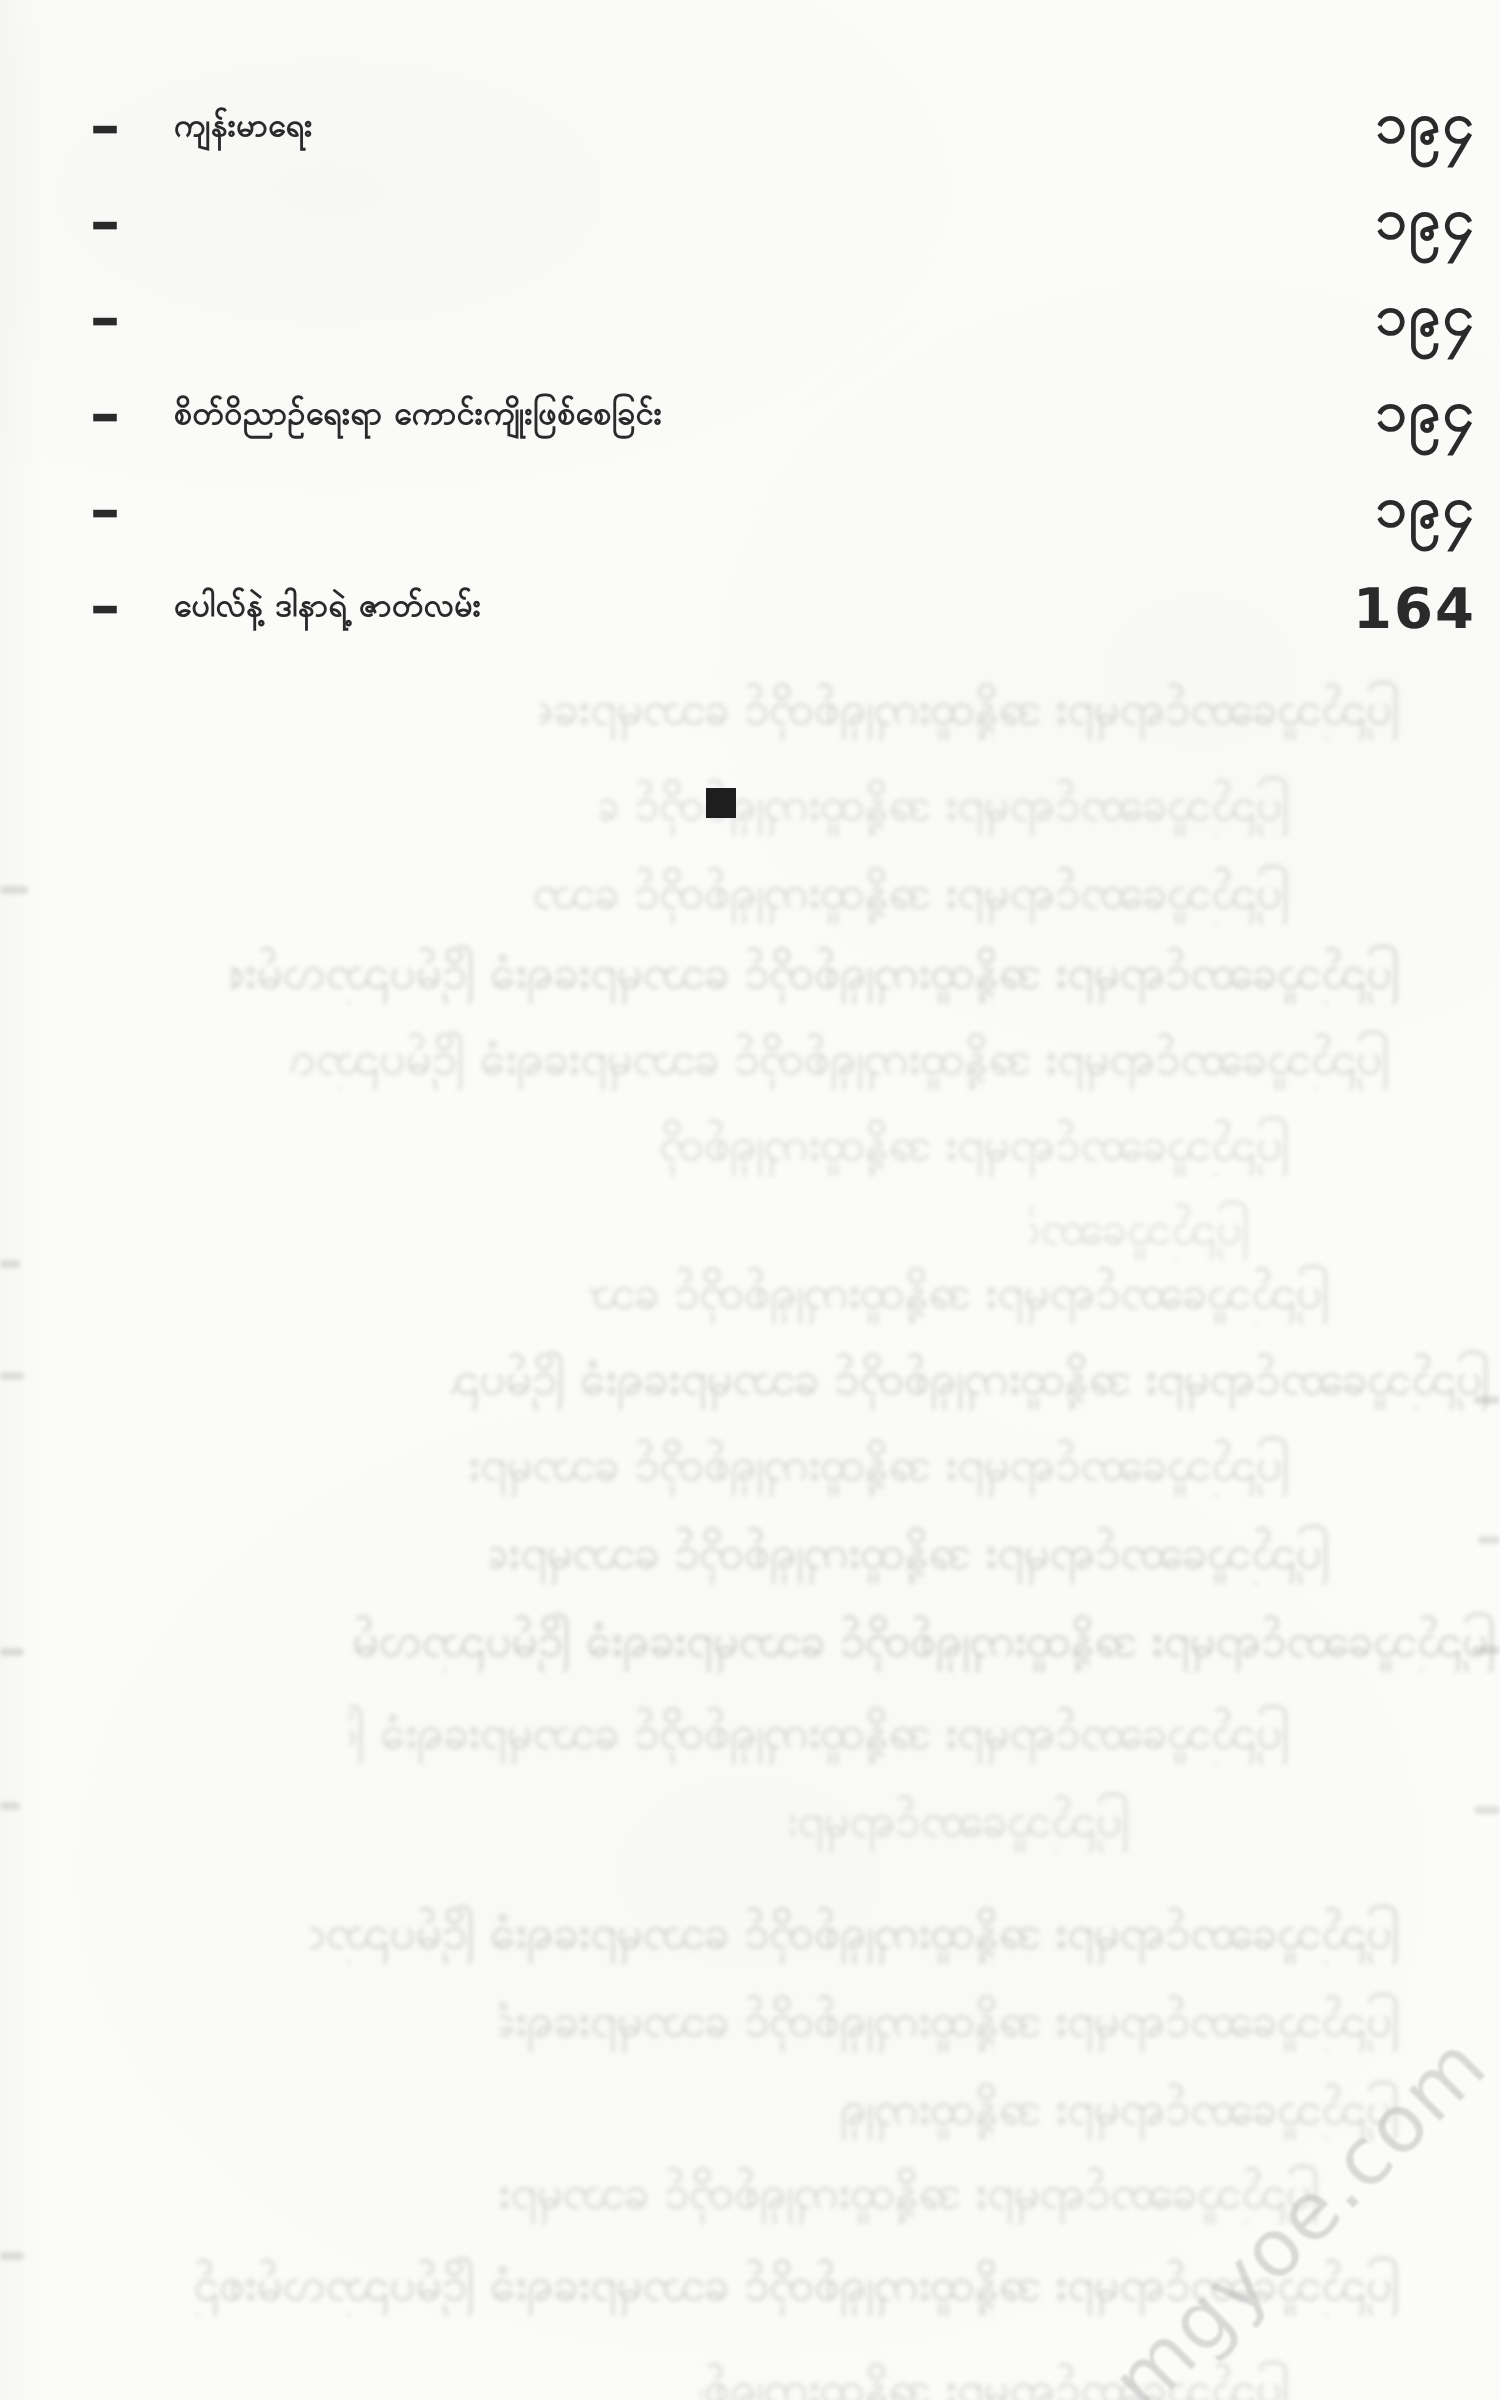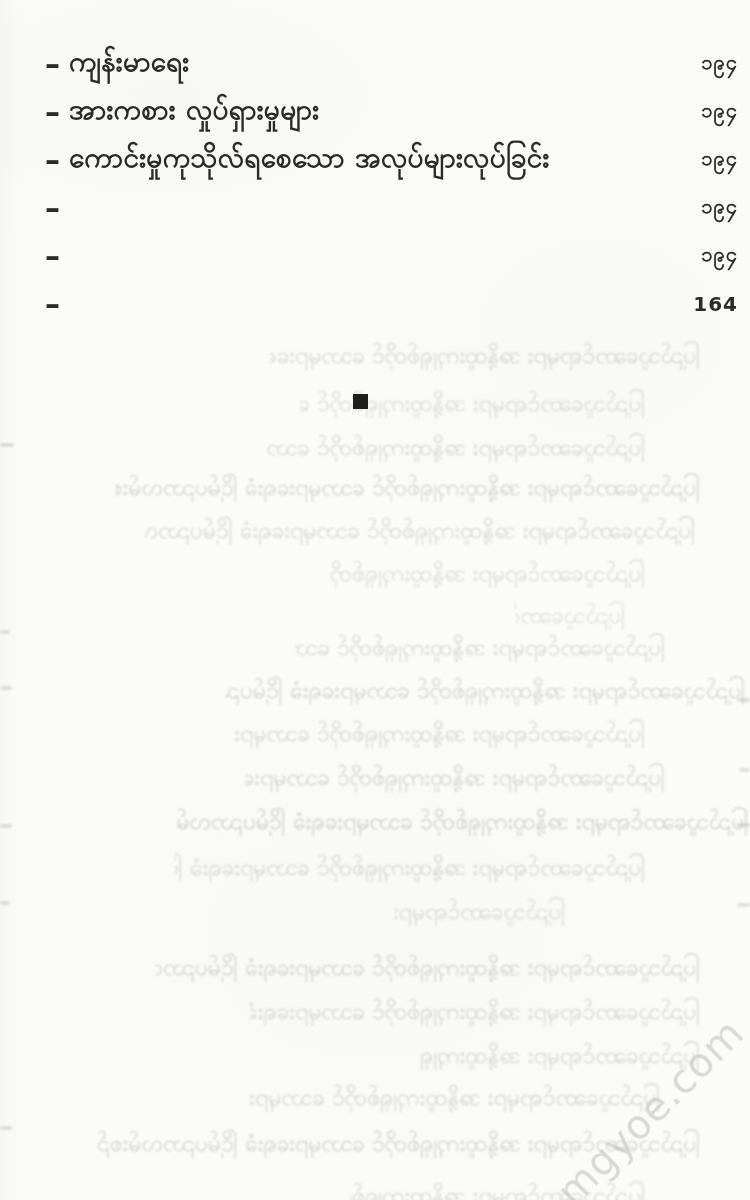--- a/index.html
+++ b/index.html
@@ -26,28 +26,28 @@
     color: #2a2a2a;
   }
   .dash {
     margin-left: 45px;
     width: 22px;
     font-size: 30px; font-weight: 700; line-height: 0;
     color: #2a2a2a;
     flex: 0 0 auto;
   }
   .title {
-    margin-left: 2px;
-    font-size: 28px; font-weight: 600;
+    margin-left: 20px;
+    font-size: 16px; font-weight: 600;
     letter-spacing: 0.3px;
     white-space: nowrap;
   }
   .pageno {
     margin-left: auto; margin-right: 12px;
-    font-size: 20px; font-weight: 600;
+    font-size: 28px; font-weight: 600;
     letter-spacing: 1px;
   }
   
   .divider-square {
     position: absolute; left: 353px; top: 394px;
     width: 15px; height: 15px;
     background: #1e1e1e;
   }
   
   .bleed-layer { position: absolute; inset: 0; pointer-events: none; }
@@ -117,37 +117,37 @@
 <div class="paper-texture"></div>
 
 <div class="toc">
   <div class="toc-row">
     <span class="dash">–</span>
     <span class="title">ကျန်းမာရေး</span>
     <span class="pageno">၁၉၄</span>
   </div>
   <div class="toc-row">
     <span class="dash">–</span>
-    <span class="title">အားကစား လှုပ်ရှားမှုများ</span>
-    <span class="pageno">၁၉၄</span>
-  </div>
-  <div class="toc-row">
-    <span class="dash">–</span>
-    <span class="title">ကောင်းမှုကုသိုလ်ရစေသော အလုပ်များလုပ်ခြင်း</span>
     <span class="pageno">၁၉၄</span>
   </div>
   <div class="toc-row">
     <span class="dash">–</span>
     <span class="pageno">၁၉၄</span>
   </div>
   <div class="toc-row">
     <span class="dash">–</span>
+    <span class="title">စိတ်ဝိညာဉ်ရေးရာ ကောင်းကျိုးဖြစ်စေခြင်း</span>
     <span class="pageno">၁၉၄</span>
   </div>
   <div class="toc-row">
     <span class="dash">–</span>
+    <span class="pageno">၁၉၄</span>
+  </div>
+  <div class="toc-row">
+    <span class="dash">–</span>
+    <span class="title">ပေါလ်နဲ့ ဒါနာရဲ့ ဇာတ်လမ်း</span>
     <span class="pageno">164</span>
   </div>
 </div>
 
 <div class="divider-square"></div>
 
 <div class="watermark">mgyoe.com</div>
 
 </body></html>

